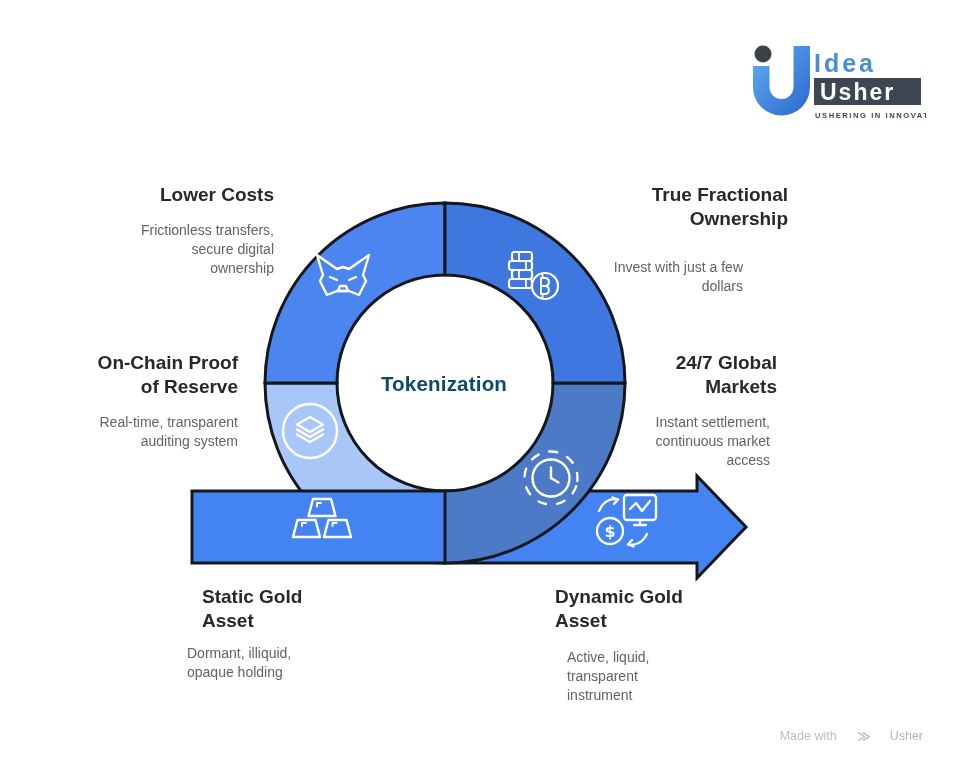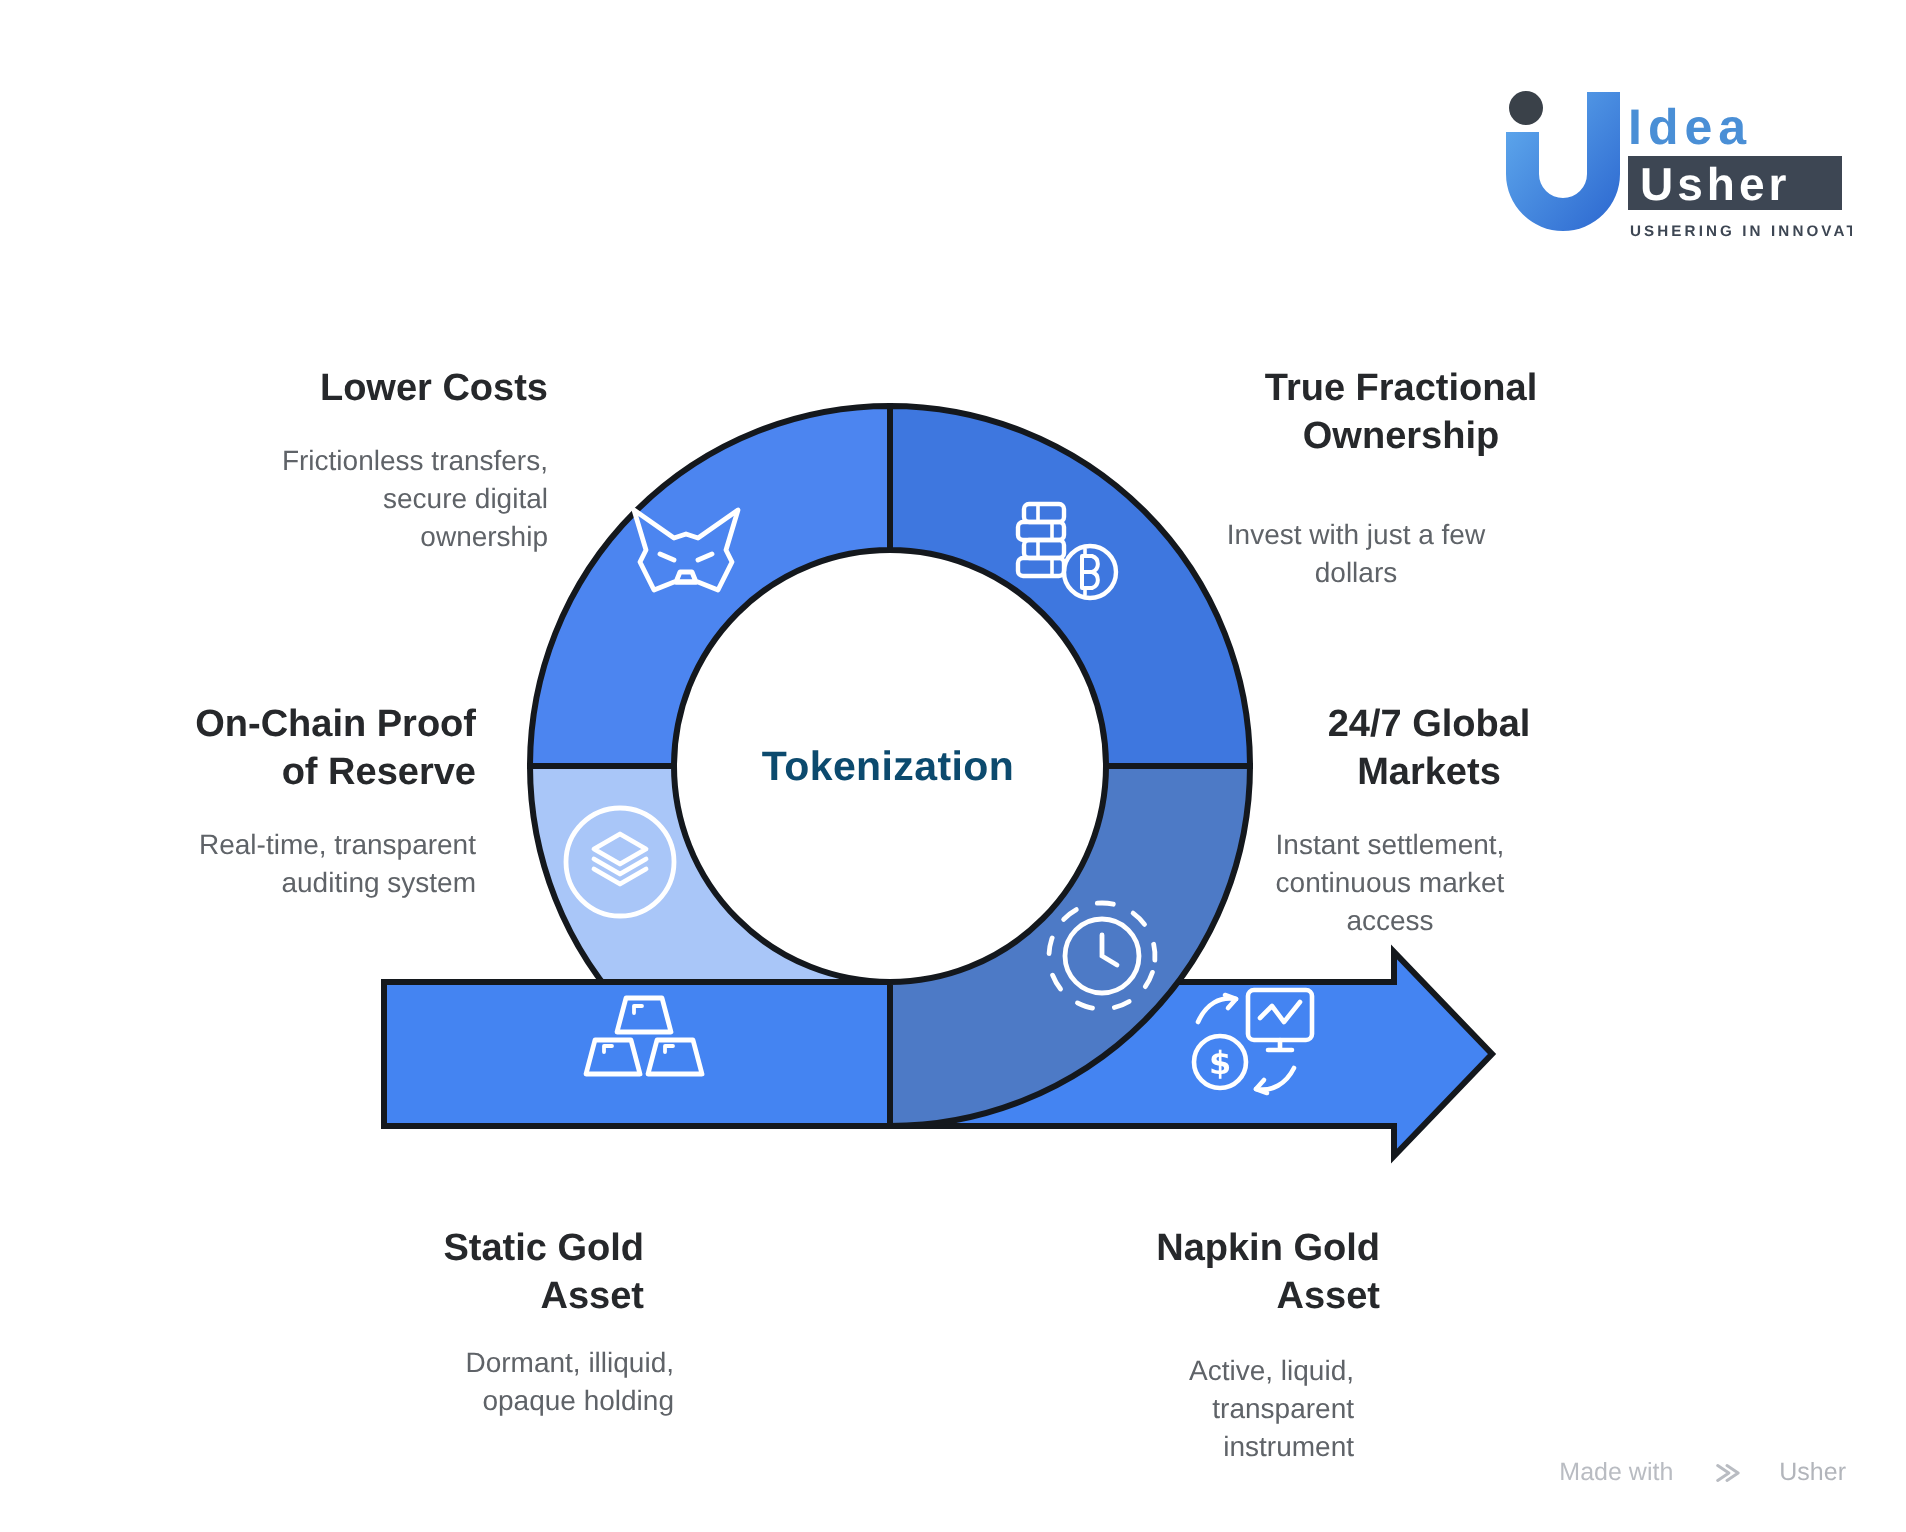--- a/index.html
+++ b/index.html
@@ -4,22 +4,22 @@
 <style>
   html,body{margin:0;padding:0;background:#e9e9e9;}
   .canvas{
     position:relative;width:953px;height:766px;background:#ffffff;overflow:hidden;
     font-family:"Liberation Sans", sans-serif;
   }
   .abs{position:absolute;}
   .callout-title{font-weight:700;font-size:19px;line-height:24px;color:#26282b;}
   .callout-desc{font-size:14px;line-height:19px;color:#5f6368;}
   .t-right{text-align:right;}
-  .t-left{text-align:center;}
-  .t-center{text-align:right;margin-top:28px;}
+  .t-left{text-align:right;}
+  .t-center{text-align:left;}
   .nowrap{white-space:nowrap;}
 
   
   .t1{right:679px;top:183px;margin-left:48px;}
   .d1{right:679px;top:221px;width:150px;}
   .t2{left:613px;top:183px;width:175px;}
   .d2{left:613px;top:258px;width:130px;}
   .t3{right:715px;top:351px;width:150px;}
   .d3{right:715px;top:413px;width:145px;}
   .t4{left:652px;top:351px;width:125px;}
@@ -119,21 +119,21 @@
 
   <div class="abs callout-desc t-right d3">Real-time, transparent auditing system</div>
   <div class="abs callout-title t-right t3">On-Chain Proof of Reserve</div>
 
   <div class="abs callout-title t-left t4">24/7 Global Markets</div>
   <div class="abs callout-desc t-left d4">Instant settlement, continuous market access</div>
 
   <div class="abs callout-title t-center t5">Static Gold Asset</div>
   <div class="abs callout-desc t-center d5">Dormant, illiquid, opaque holding</div>
 
-  <div class="abs callout-title t-center t6">Napkin Gold Asset</div>
+  <div class="abs callout-title t-center t6">Dynamic Gold Asset</div>
   <div class="abs callout-desc t-center d6">Active, liquid, transparent instrument</div>
 
   <svg class="abs" style="left:748px;top:42px" width="178" height="80" viewBox="0 0 178 80">
     <defs>
       <linearGradient id="ug" x1="0" y1="0" x2="1" y2="1">
         <stop offset="0" stop-color="#63AEEF"></stop>
         <stop offset="1" stop-color="#2B66CF"></stop>
       </linearGradient>
     </defs>
     <g>

